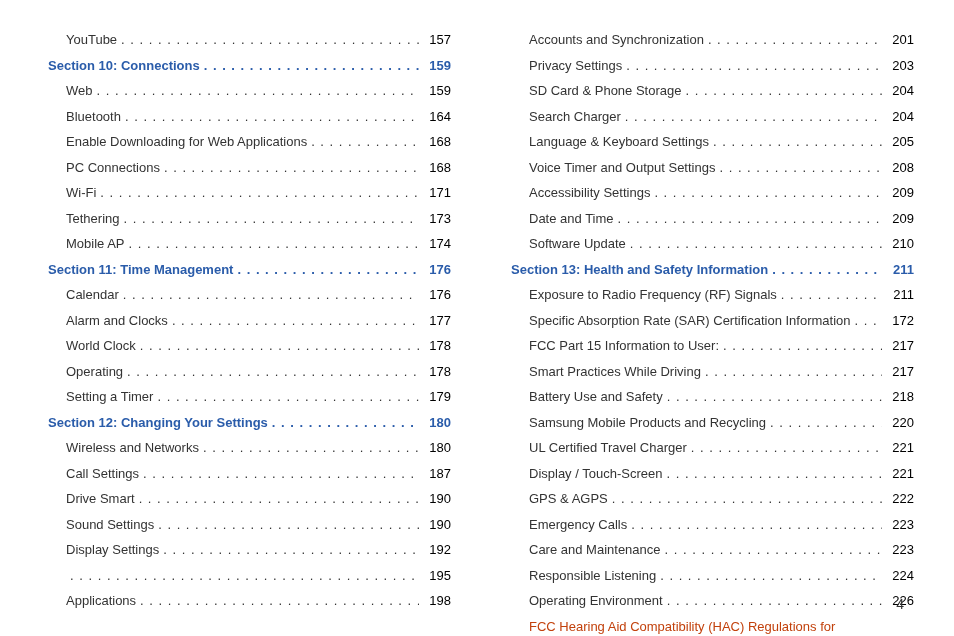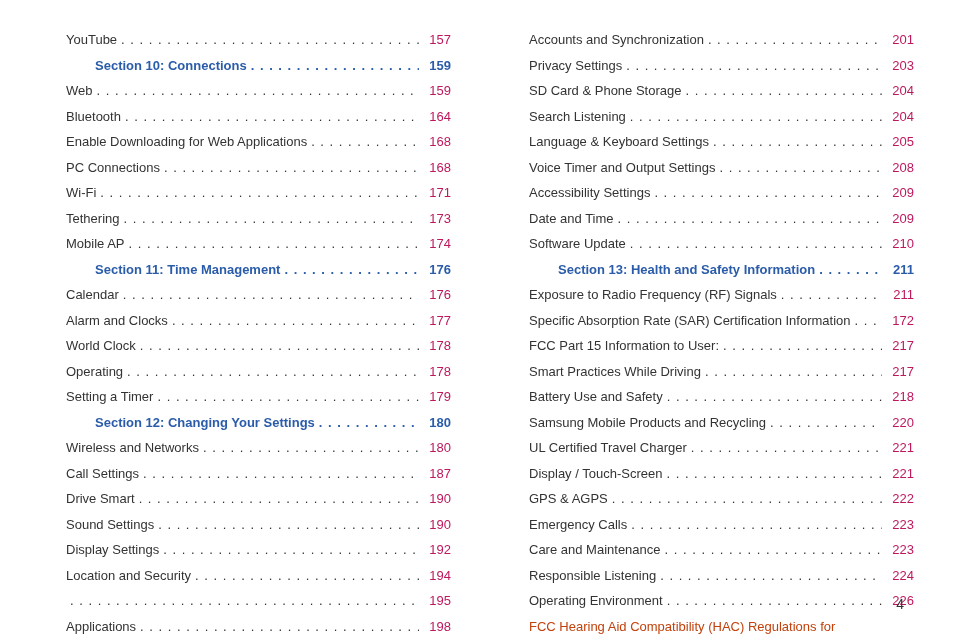--- a/index.html
+++ b/index.html
@@ -26,37 +26,36 @@
       align-items: flex-end;
       margin-bottom: 6px;
       line-height: 1.5;
       white-space: nowrap;
     }
     .toc-item {
       padding-left: 18px;
     }
     .toc-section {
       padding-left: 0;
-      margin-left: 47px;
     }
     .toc-section .label {
       font-weight: bold;
       color: #2a5caa;
       flex: 0 0 auto;
     }
     .toc-section .page {
       font-weight: bold;
       color: #2a5caa;
     }
     .toc-item .label {
       color: #333;
       flex: 0 0 auto;
     }
     .toc-item .page {
-      color: #be185d;
+      color: #000000;
     }
     .leader {
       flex: 1 1 auto;
       overflow: hidden;
       margin: 0 4px;
       color: #333;
     }
     .toc-section .leader {
       color: #2a5caa;
       font-weight: bold;
@@ -191,25 +190,20 @@
         <span class="label">Sound Settings</span>
         <span class="leader"></span>
         <span class="page">190</span>
       </div>
       <div class="toc-item">
         <span class="label">Display Settings</span>
         <span class="leader"></span>
         <span class="page">192</span>
       </div>
       <div class="toc-item">
-        <span class="label">Location and Security</span>
-        <span class="leader"></span>
-        <span class="page">194</span>
-      </div>
-      <div class="toc-item">
         <span class="leader"></span>
         <span class="page">195</span>
       </div>
       <div class="toc-item">
         <span class="label">Applications</span>
         <span class="leader"></span>
         <span class="page">198</span>
       </div>
     </div>
   <div class="col" id="right-col">
@@ -222,21 +216,21 @@
         <span class="label">Privacy Settings</span>
         <span class="leader"></span>
         <span class="page">203</span>
       </div>
       <div class="toc-item">
         <span class="label">SD Card &amp; Phone Storage</span>
         <span class="leader"></span>
         <span class="page">204</span>
       </div>
       <div class="toc-item">
-        <span class="label">Search Listening</span>
+        <span class="label">Search Charger</span>
         <span class="leader"></span>
         <span class="page">204</span>
       </div>
       <div class="toc-item">
         <span class="label">Language &amp; Keyboard Settings</span>
         <span class="leader"></span>
         <span class="page">205</span>
       </div>
       <div class="toc-item">
         <span class="label">Voice Timer and Output Settings</span>

